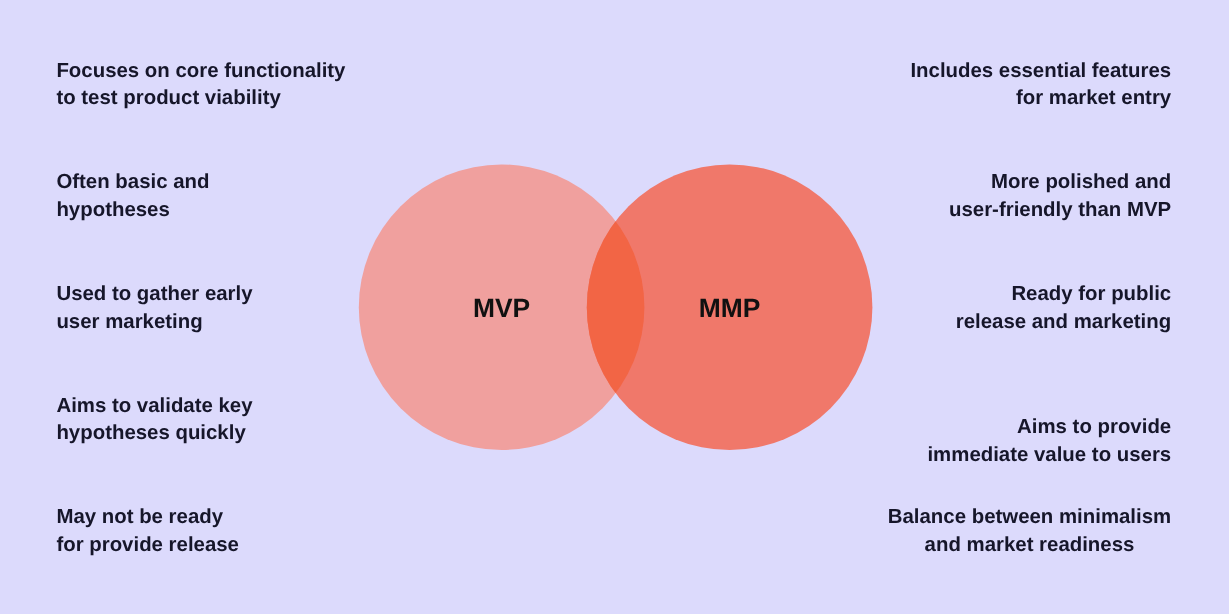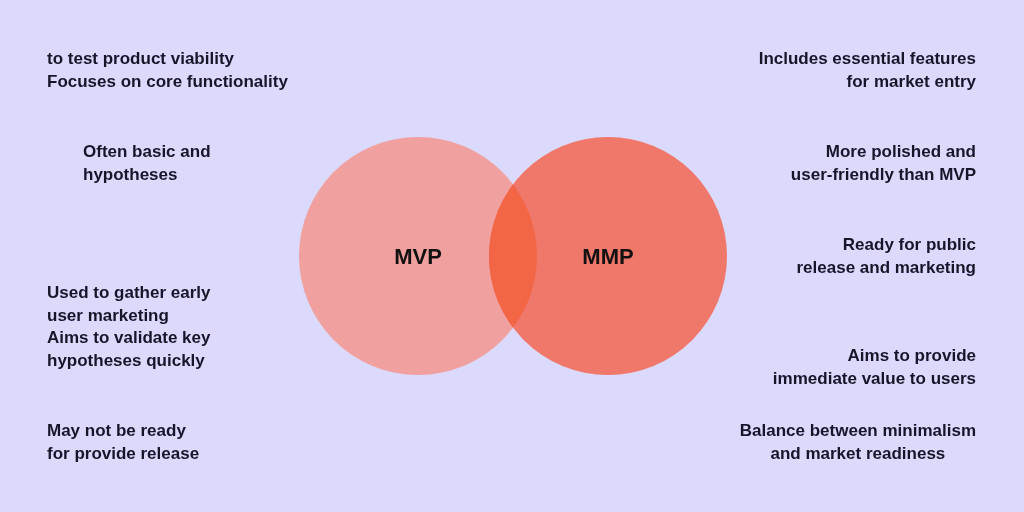--- a/index.html
+++ b/index.html
@@ -37,28 +37,28 @@
   <circle cx="418" cy="256" r="119" fill="#f0a09e"></circle>
   <circle cx="608" cy="256" r="119" fill="#f0786a"></circle>
   <circle cx="608" cy="256" r="119" fill="#f26545" clip-path="url(#clipMvp)"></circle>
 </svg>
 
 <div class="venn-label" style="left:418px; top:257px;">MVP</div>
 <div class="venn-label" style="left:608px; top:257px;">MMP</div>
 
 <div class="col left">
   <div class="item" style="top:47px;">
+    <span>Focuses on core functionality</span>
     <span>to test product viability</span>
-    <span>Focuses on core functionality</span>
   </div>
-  <div class="item" style="top:140px;margin-left:36px;">
+  <div class="item" style="top:140px;">
     <span>Often basic and</span>
     <span>hypotheses</span>
   </div>
-  <div class="item" style="top:233px;margin-top:48px;">
+  <div class="item" style="top:233px;">
     <span>Used to gather early</span>
     <span>user marketing</span>
   </div>
   <div class="item" style="top:326px;">
     <span>Aims to validate key</span>
     <span>hypotheses quickly</span>
   </div>
   <div class="item" style="top:419px;">
     <span>May not be ready</span>
     <span>for provide release</span>

